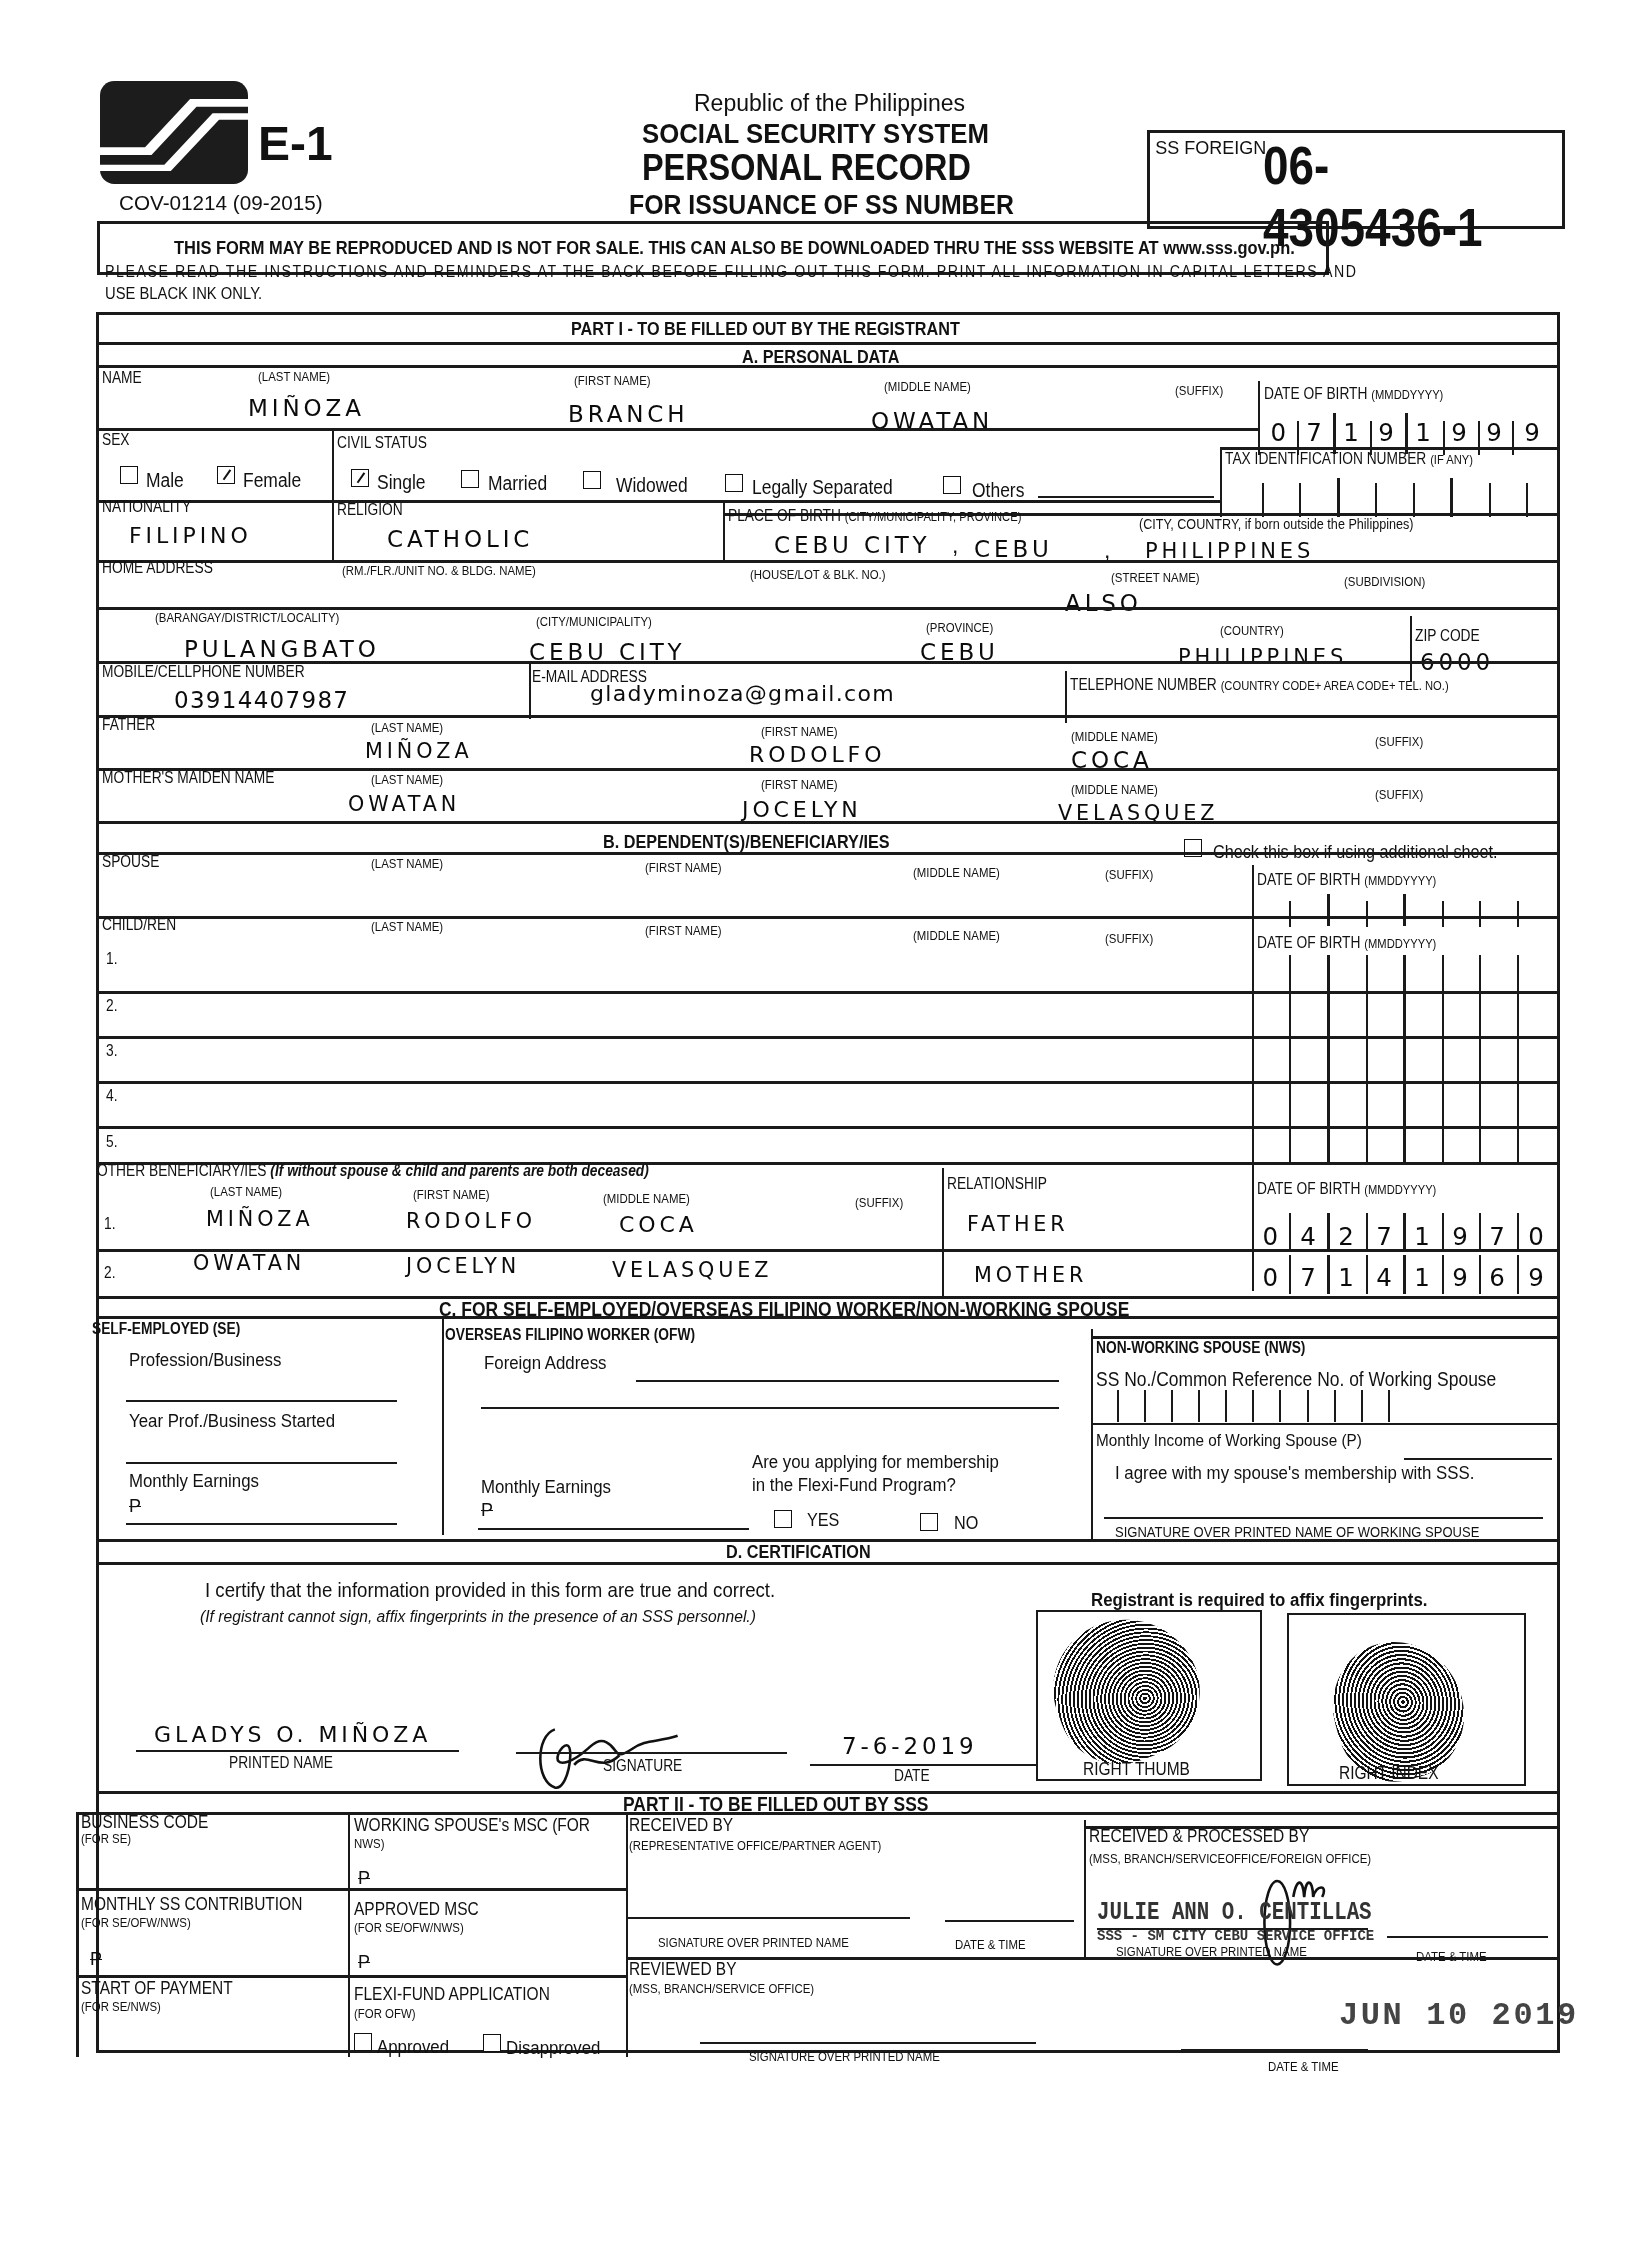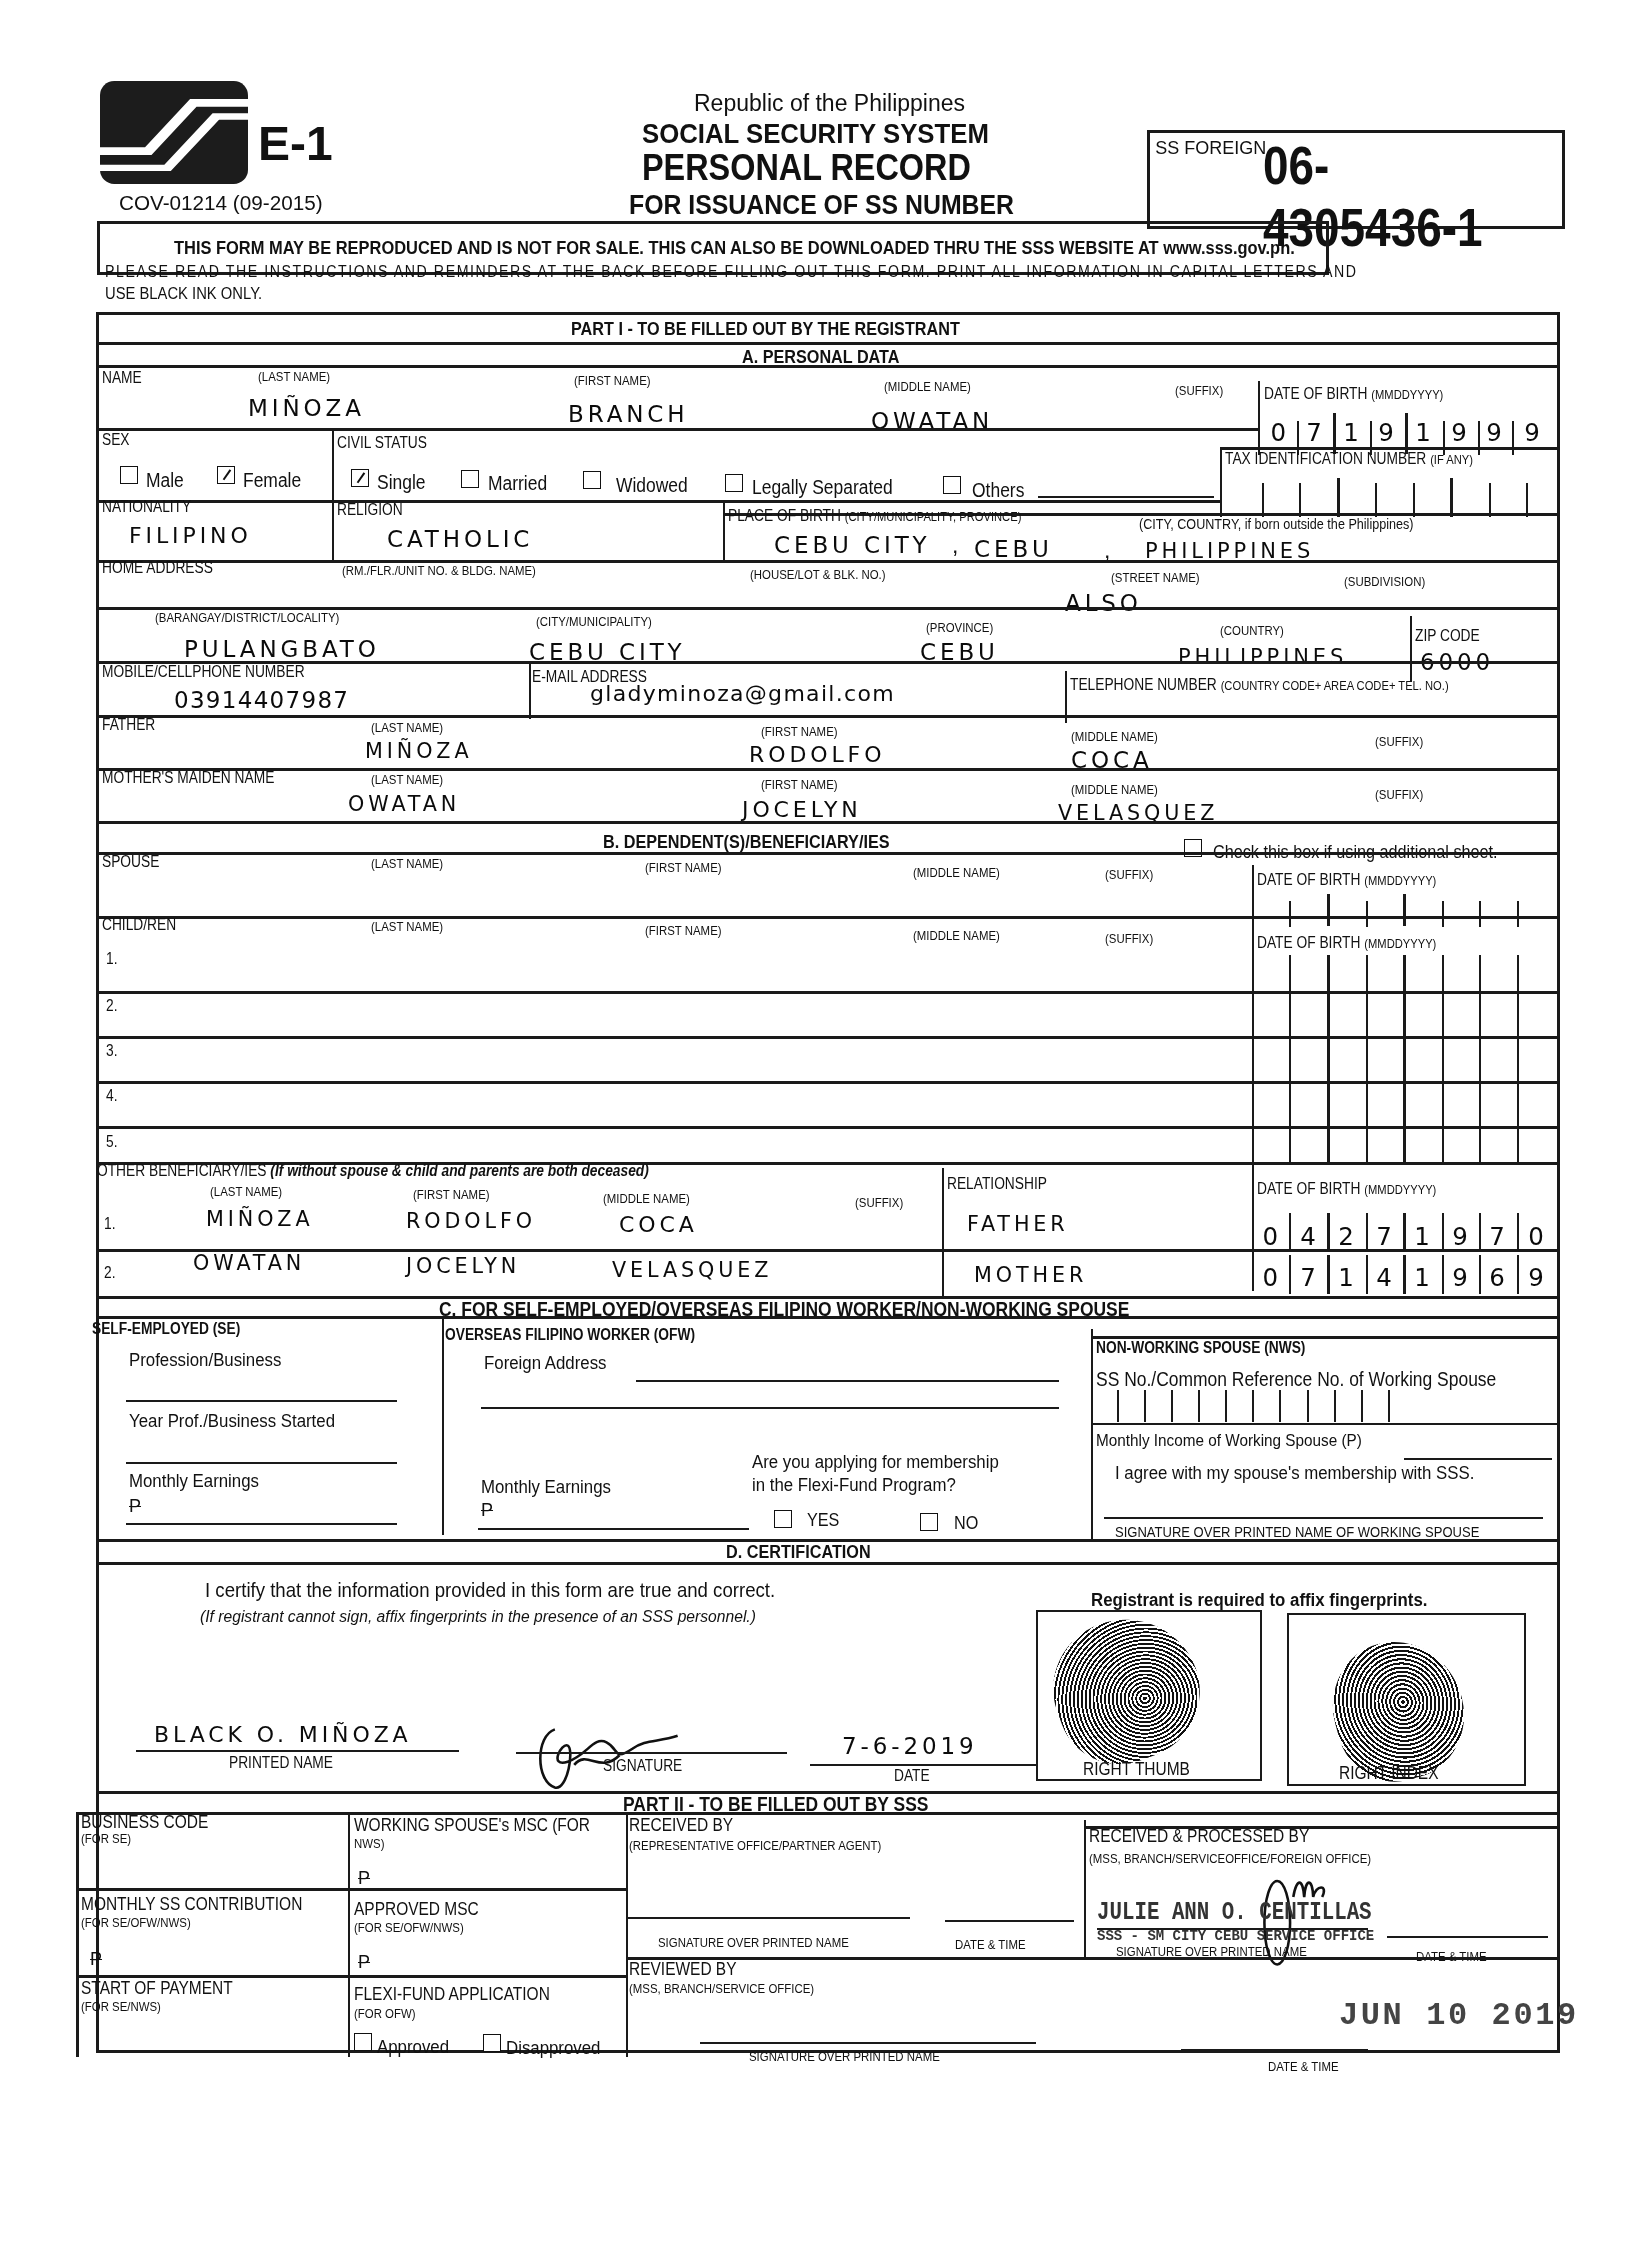--- a/index.html
+++ b/index.html
@@ -377,21 +377,21 @@
 <div class="sub" style="left:1115px;top:1523px;font-size:15.5px;">SIGNATURE OVER PRINTED NAME OF WORKING SPOUSE</div>
 
 <div class="hline" style="left:96px;top:1539px;width:1464px;"></div>
 
 <div class="sectitle" style="left:726px;top:1542px;">D. CERTIFICATION</div>
 <div class="hline" style="left:96px;top:1562px;width:1464px;"></div>
 <div class="cbl" style="left:205px;top:1578px;font-size:20.7px;">I certify that the information provided in this form are true and correct.</div>
 <div class="cbl" style="left:200px;top:1606px;font-size:17.4px;font-style:italic;">(If registrant cannot sign, affix fingerprints in the presence of an SSS personnel.)</div>
 <div class="cbl" style="left:1091px;top:1589px;font-size:18.7px;font-weight:bold;">Registrant is required to affix fingerprints.</div>
 
-<div class="hw" style="left:154px;top:1722px;font-size:22px;">BLACK O. MIÑOZA</div>
+<div class="hw" style="left:154px;top:1722px;font-size:22px;">GLADYS O. MIÑOZA</div>
 <div class="uline" style="left:136px;top:1750px;width:323px;"></div>
 <div class="lbl" style="left:229px;top:1754px;">PRINTED NAME</div>
 
 <div class="abs" style="left:529px;top:1710px;width:168px;height:84px;">
   <svg width="168" height="84" viewBox="0 0 260 130">
     <path d="M40 30 C 10 40, 10 110, 40 120 C 60 125, 70 60, 60 55 C 50 50, 30 90, 60 80 C 90 70, 100 40, 120 50 C 140 60, 130 80, 160 60 C 180 45, 200 50, 230 40" fill="none" stroke="#111" stroke-width="4"></path>
     <path d="M70 85 C 90 60, 110 100, 140 70" fill="none" stroke="#111" stroke-width="4"></path>
   </svg>
 </div>
 <div class="uline" style="left:516px;top:1752px;width:271px;"></div>

